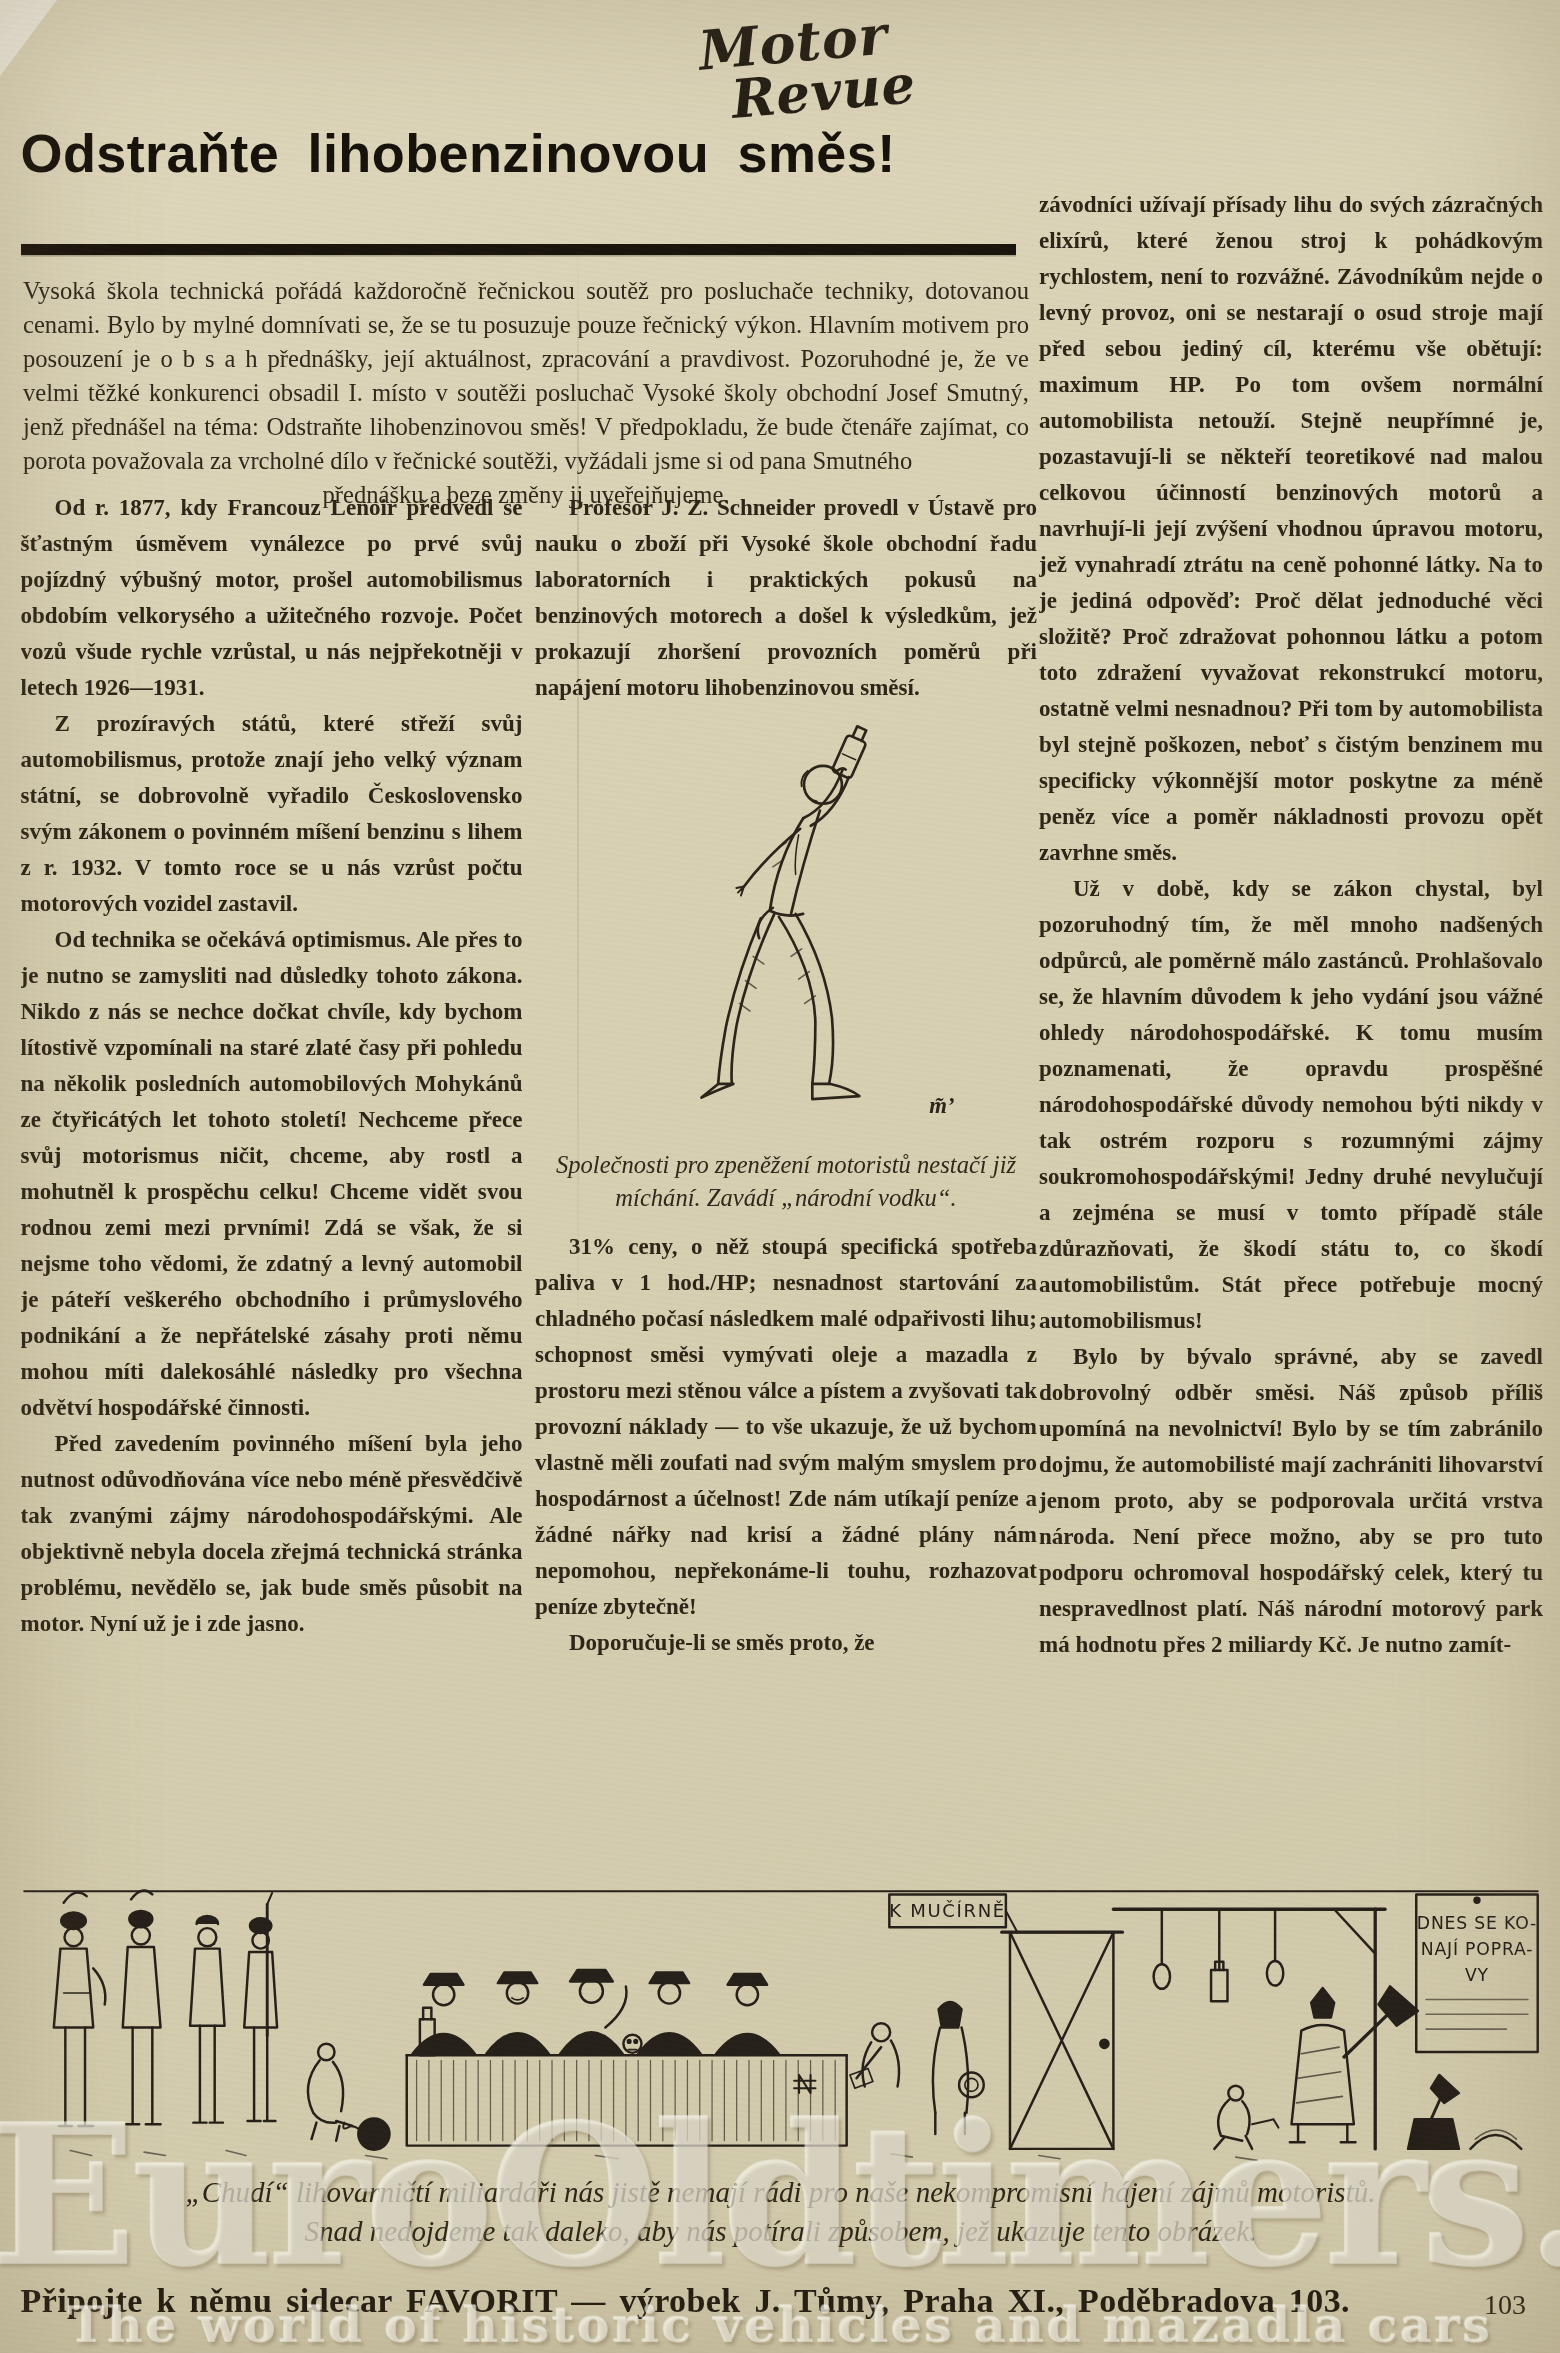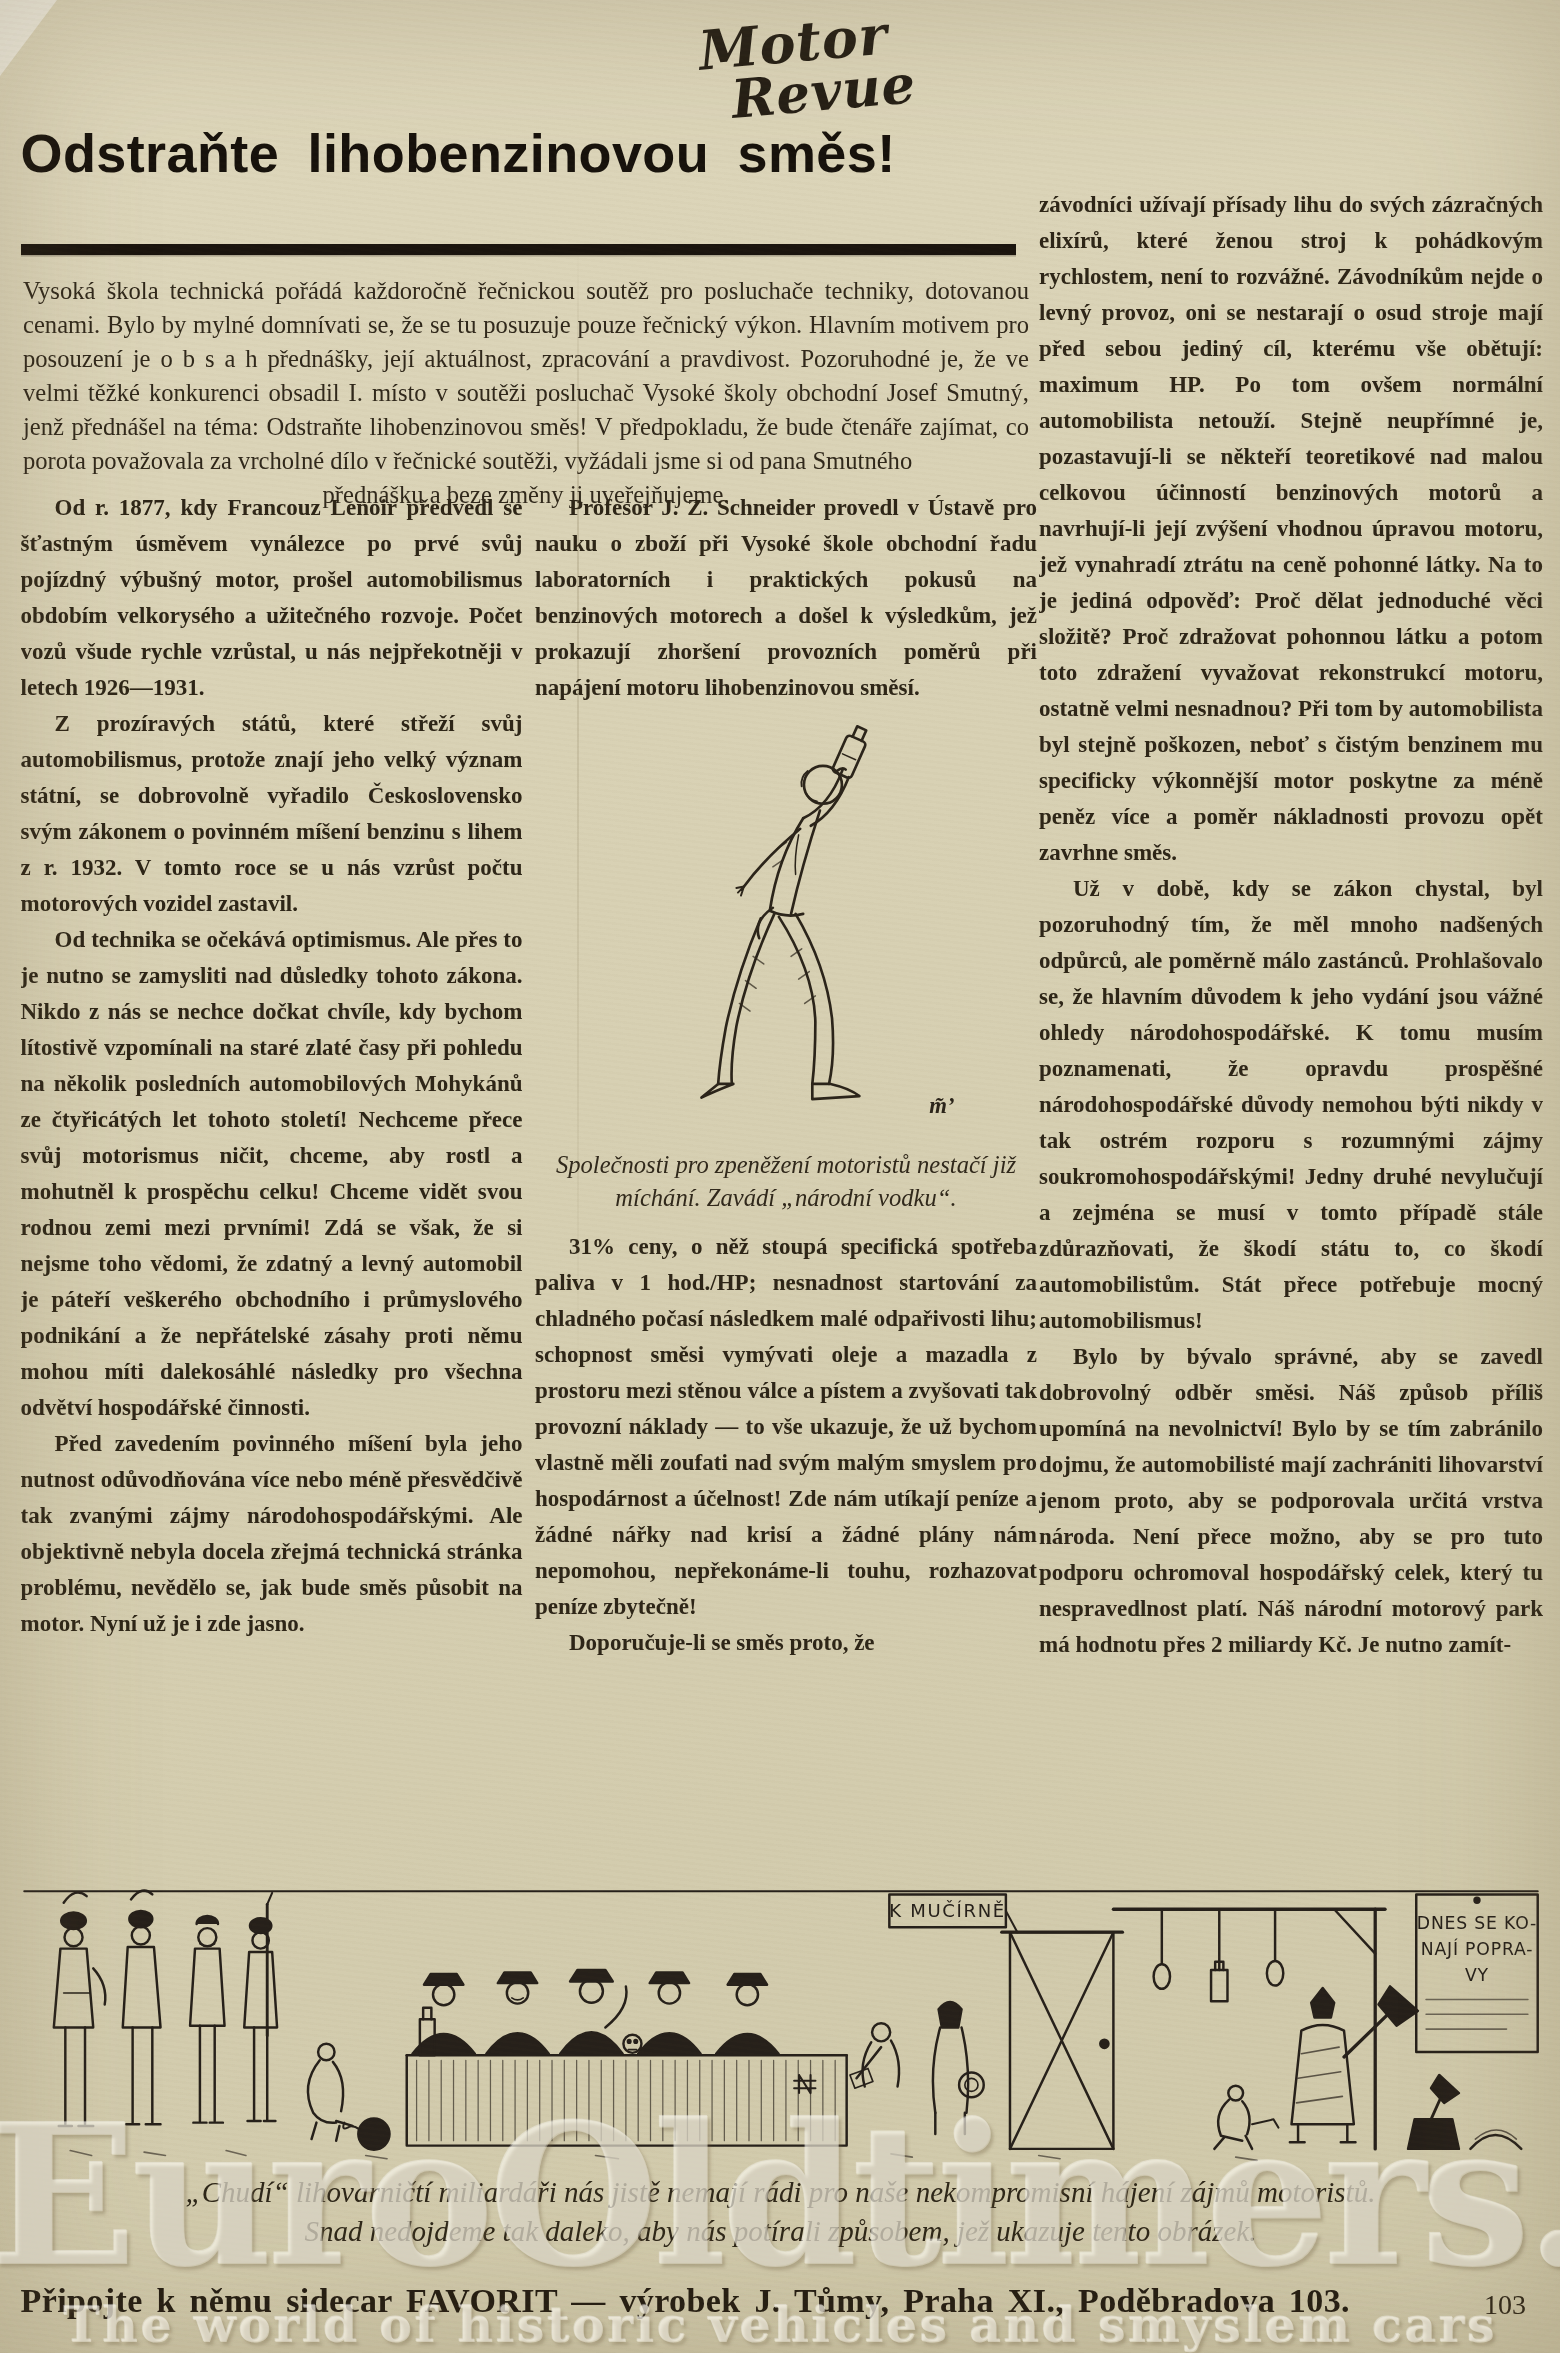--- a/index.html
+++ b/index.html
@@ -309,16 +309,16 @@
 
 <div class="cartoon-caption">
   <div>„Chudí“ lihovarničtí miliardáři nás jistě nemají rádi pro naše nekompromisní hájení zájmů motoristů.</div>
   <div>Snad nedojdeme tak daleko, aby nás potírali způsobem, jež ukazuje tento obrázek.</div>
 </div>
 
 <div class="footer-ad">Připojte k němu sidecar FAVORIT — výrobek J. Tůmy, Praha XI., Poděbradova 103.</div>
 <div class="page-number">103</div>
 
 <div class="wm wm-big">EuroOldtimers.com</div>
-<div class="wm wm-tagline">The world of historic vehicles and smyslem cars</div>
+<div class="wm wm-tagline">The world of historic vehicles and mazadla cars</div>
 
 <div class="grain"></div>
 
 
 </body></html>

